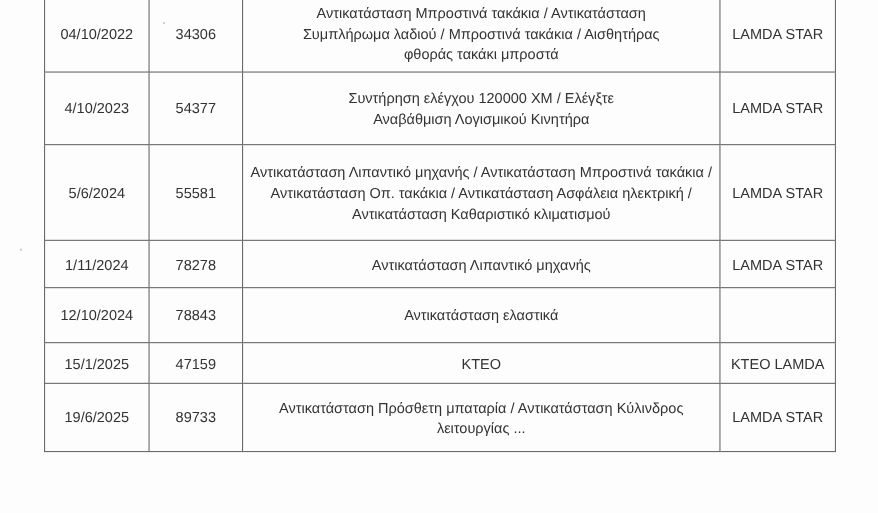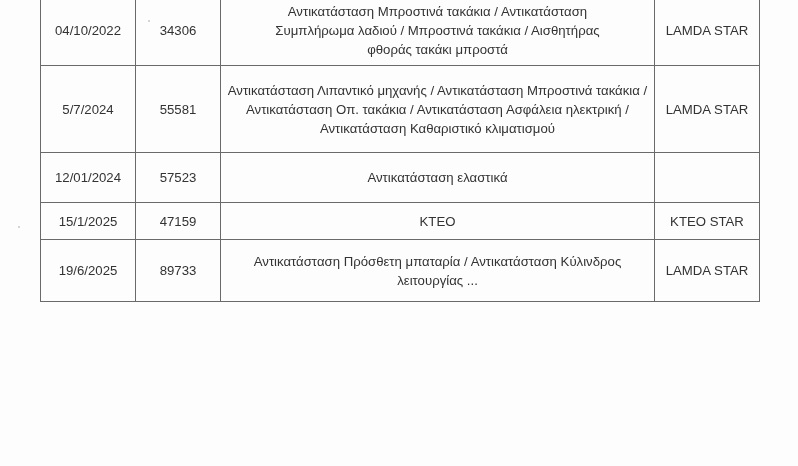--- a/index.html
+++ b/index.html
@@ -23,37 +23,49 @@
         <col class="c-desc">
         <col class="c-shop">
       </colgroup>
     <tbody>
       <tr style="height:71px">
         <td>04/10/2022</td>
         <td>34306</td>
         <td style="padding:0 50px">Αντικατάσταση Μπροστινά τακάκια / Αντικατάσταση Συμπλήρωμα λαδιού   / Μπροστινά τακάκια  / Αισθητήρας φθοράς τακάκι μπροστά</td>
         <td>LAMDA STAR</td>
       </tr>
+      <tr style="height:66px">
+        <td>4/10/2023</td>
+        <td>54377</td>
+        <td style="padding:0 70px">Συντήρηση ελέγχου 120000 ΧΜ /  Ελέγξτε  Αναβάθμιση Λογισμικού Κινητήρα</td>
+        <td>LAMDA STAR</td>
+      </tr>
       <tr style="height:87px">
-        <td>5/7/2024</td>
+        <td>5/6/2024</td>
         <td>55581</td>
         <td>Αντικατάσταση Λιπαντικό μηχανής / Αντικατάσταση Μπροστινά τακάκια / Αντικατάσταση Οπ. τακάκια /  Αντικατάσταση Ασφάλεια ηλεκτρική / Αντικατάσταση Καθαριστικό κλιματισμού</td>
         <td>LAMDA STAR</td>
       </tr>
+      <tr style="height:43px">
+        <td>1/11/2024</td>
+        <td>78278</td>
+        <td>Αντικατάσταση Λιπαντικό μηχανής</td>
+        <td>LAMDA STAR</td>
+      </tr>
       <tr style="height:50px">
-        <td>12/01/2024</td>
-        <td>57523</td>
+        <td>12/10/2024</td>
+        <td>78843</td>
         <td>Αντικατάσταση ελαστικά</td>
         <td></td>
       </tr>
       <tr style="height:37px">
         <td>15/1/2025</td>
         <td>47159</td>
         <td>ΚΤΕΟ</td>
-        <td>ΚΤΕΟ STAR</td>
+        <td>ΚΤΕΟ LAMDA</td>
       </tr>
       <tr style="height:62px">
         <td>19/6/2025</td>
         <td>89733</td>
         <td>Αντικατάσταση Πρόσθετη μπαταρία  / Αντικατάσταση Κύλινδρος λειτουργίας ...</td>
         <td>LAMDA STAR</td>
       </tr>
     </tbody>
   </table>
   <div class="dot" style="left:148px;top:20px"></div>

